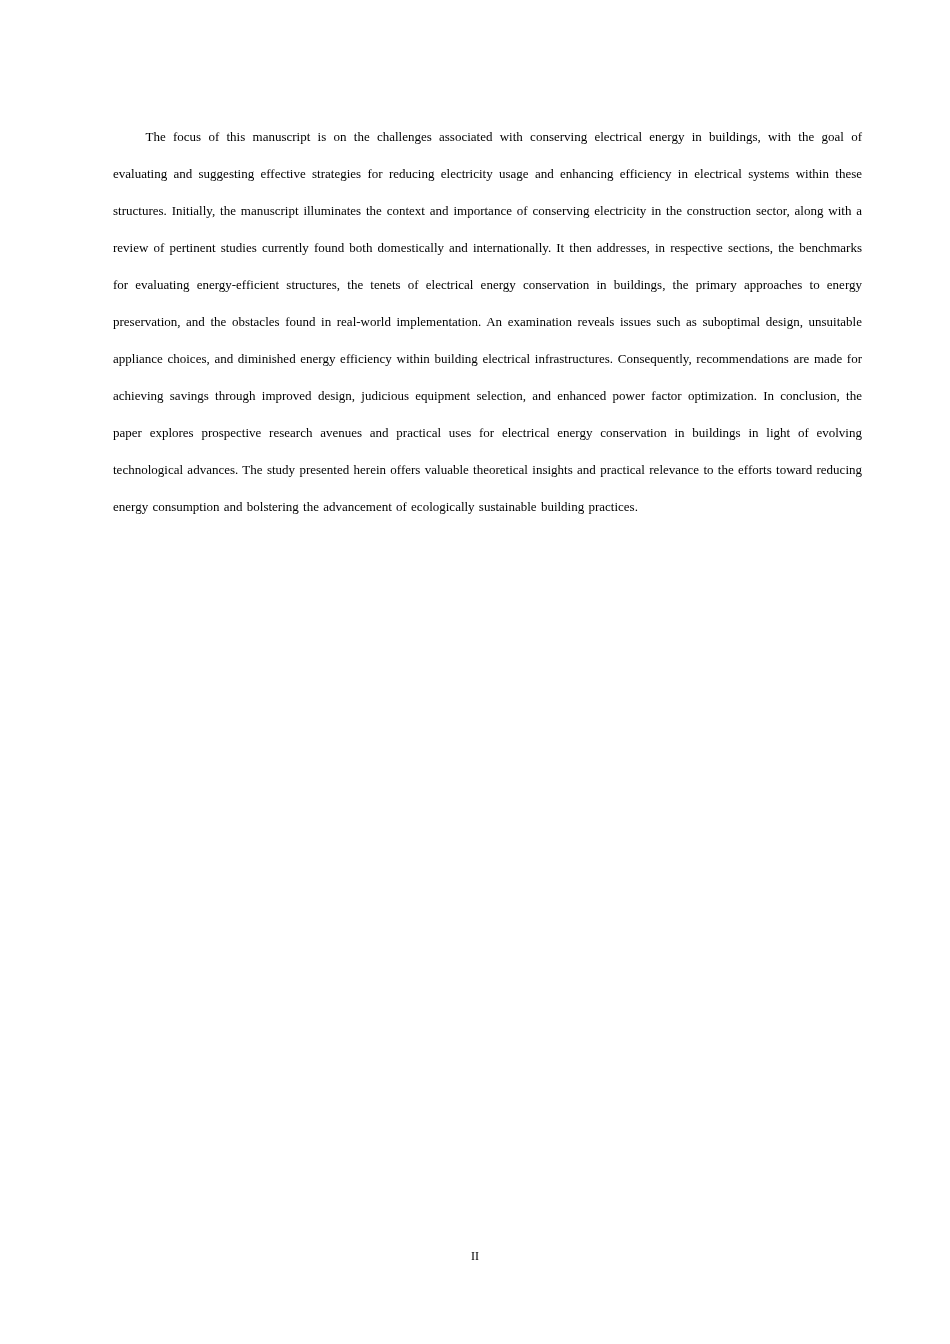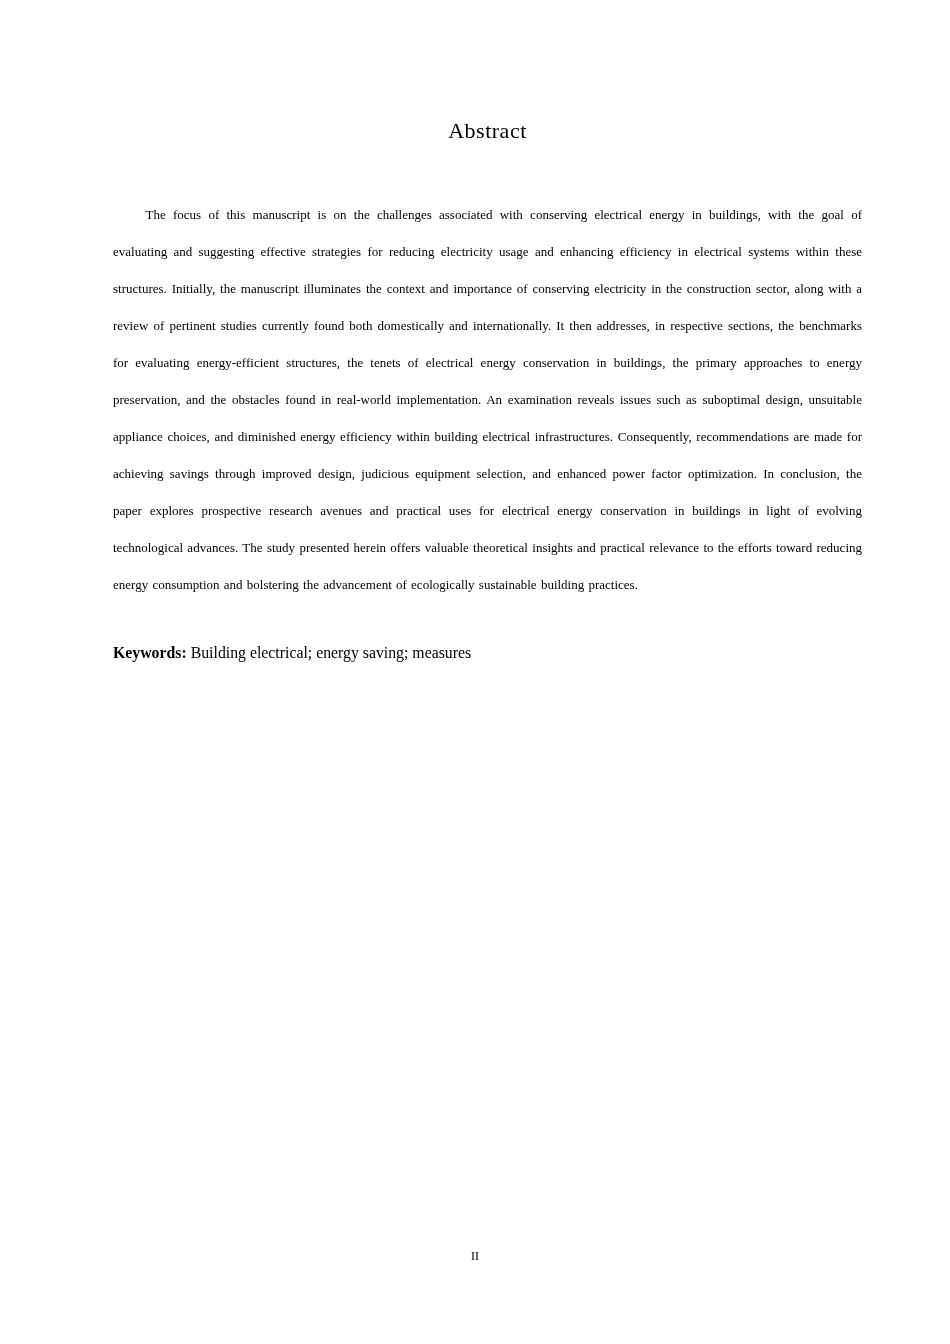--- a/index.html
+++ b/index.html
@@ -51,21 +51,19 @@
     top: 1249px;
     text-align: center;
     font-size: 12px;
   }
 </style>
 </head>
 <body>
 
 <div class="page">
   <div class="content">
-    <h1 class="title">Abstract</h1>
 
     <p class="abstract-body">The focus of this manuscript is on the challenges associated with conserving electrical energy in buildings, with the goal of evaluating and suggesting effective strategies for reducing electricity usage and enhancing efficiency in electrical systems within these structures. Initially, the manuscript illuminates the context and importance of conserving electricity in the construction sector, along with a review of pertinent studies currently found both domestically and internationally. It then addresses, in respective sections, the benchmarks for evaluating energy-efficient structures, the tenets of electrical energy conservation in buildings, the primary approaches to energy preservation, and the obstacles found in real-world implementation. An examination reveals issues such as suboptimal design, unsuitable appliance choices, and diminished energy efficiency within building electrical infrastructures. Consequently, recommendations are made for achieving savings through improved design, judicious equipment selection, and enhanced power factor optimization. In conclusion, the paper explores prospective research avenues and practical uses for electrical energy conservation in buildings in light of evolving technological advances. The study presented herein offers valuable theoretical insights and practical relevance to the efforts toward reducing energy consumption and bolstering the advancement of ecologically sustainable building practices.</p>
 
-    <p class="keywords"><span class="kw-label">Keywords:</span><span> Building electrical; energy saving; measures</span></p>
   </div>
 
   <div class="page-number">II</div>
 </div>
 
 </body></html>

